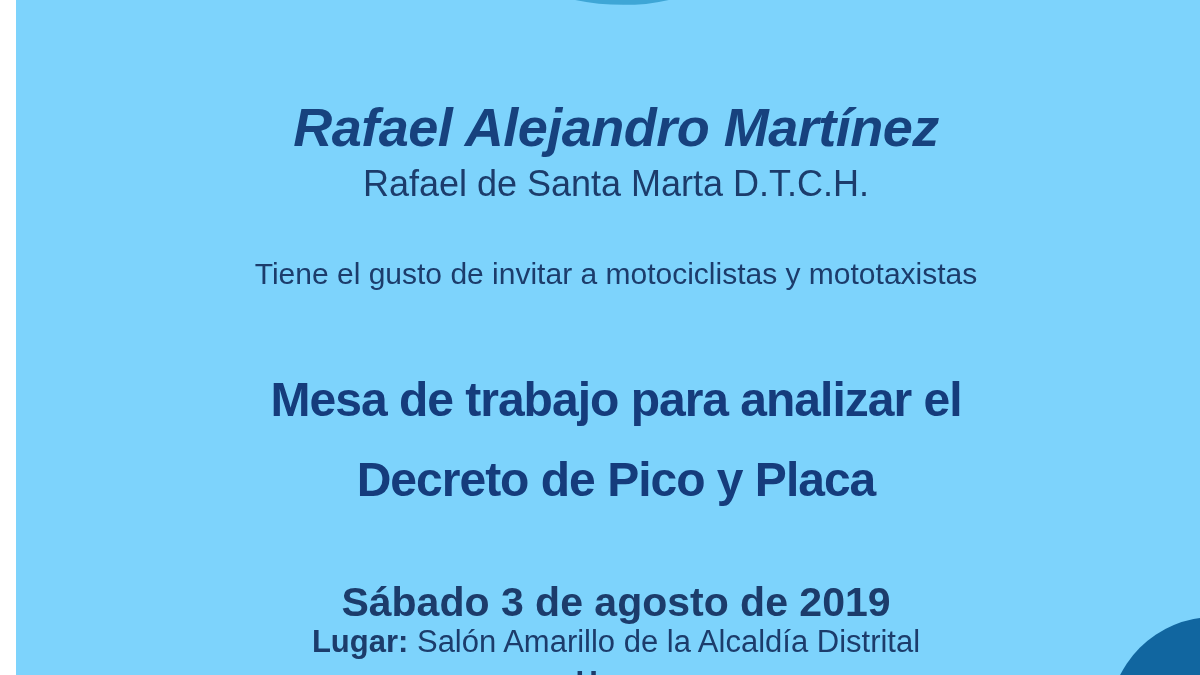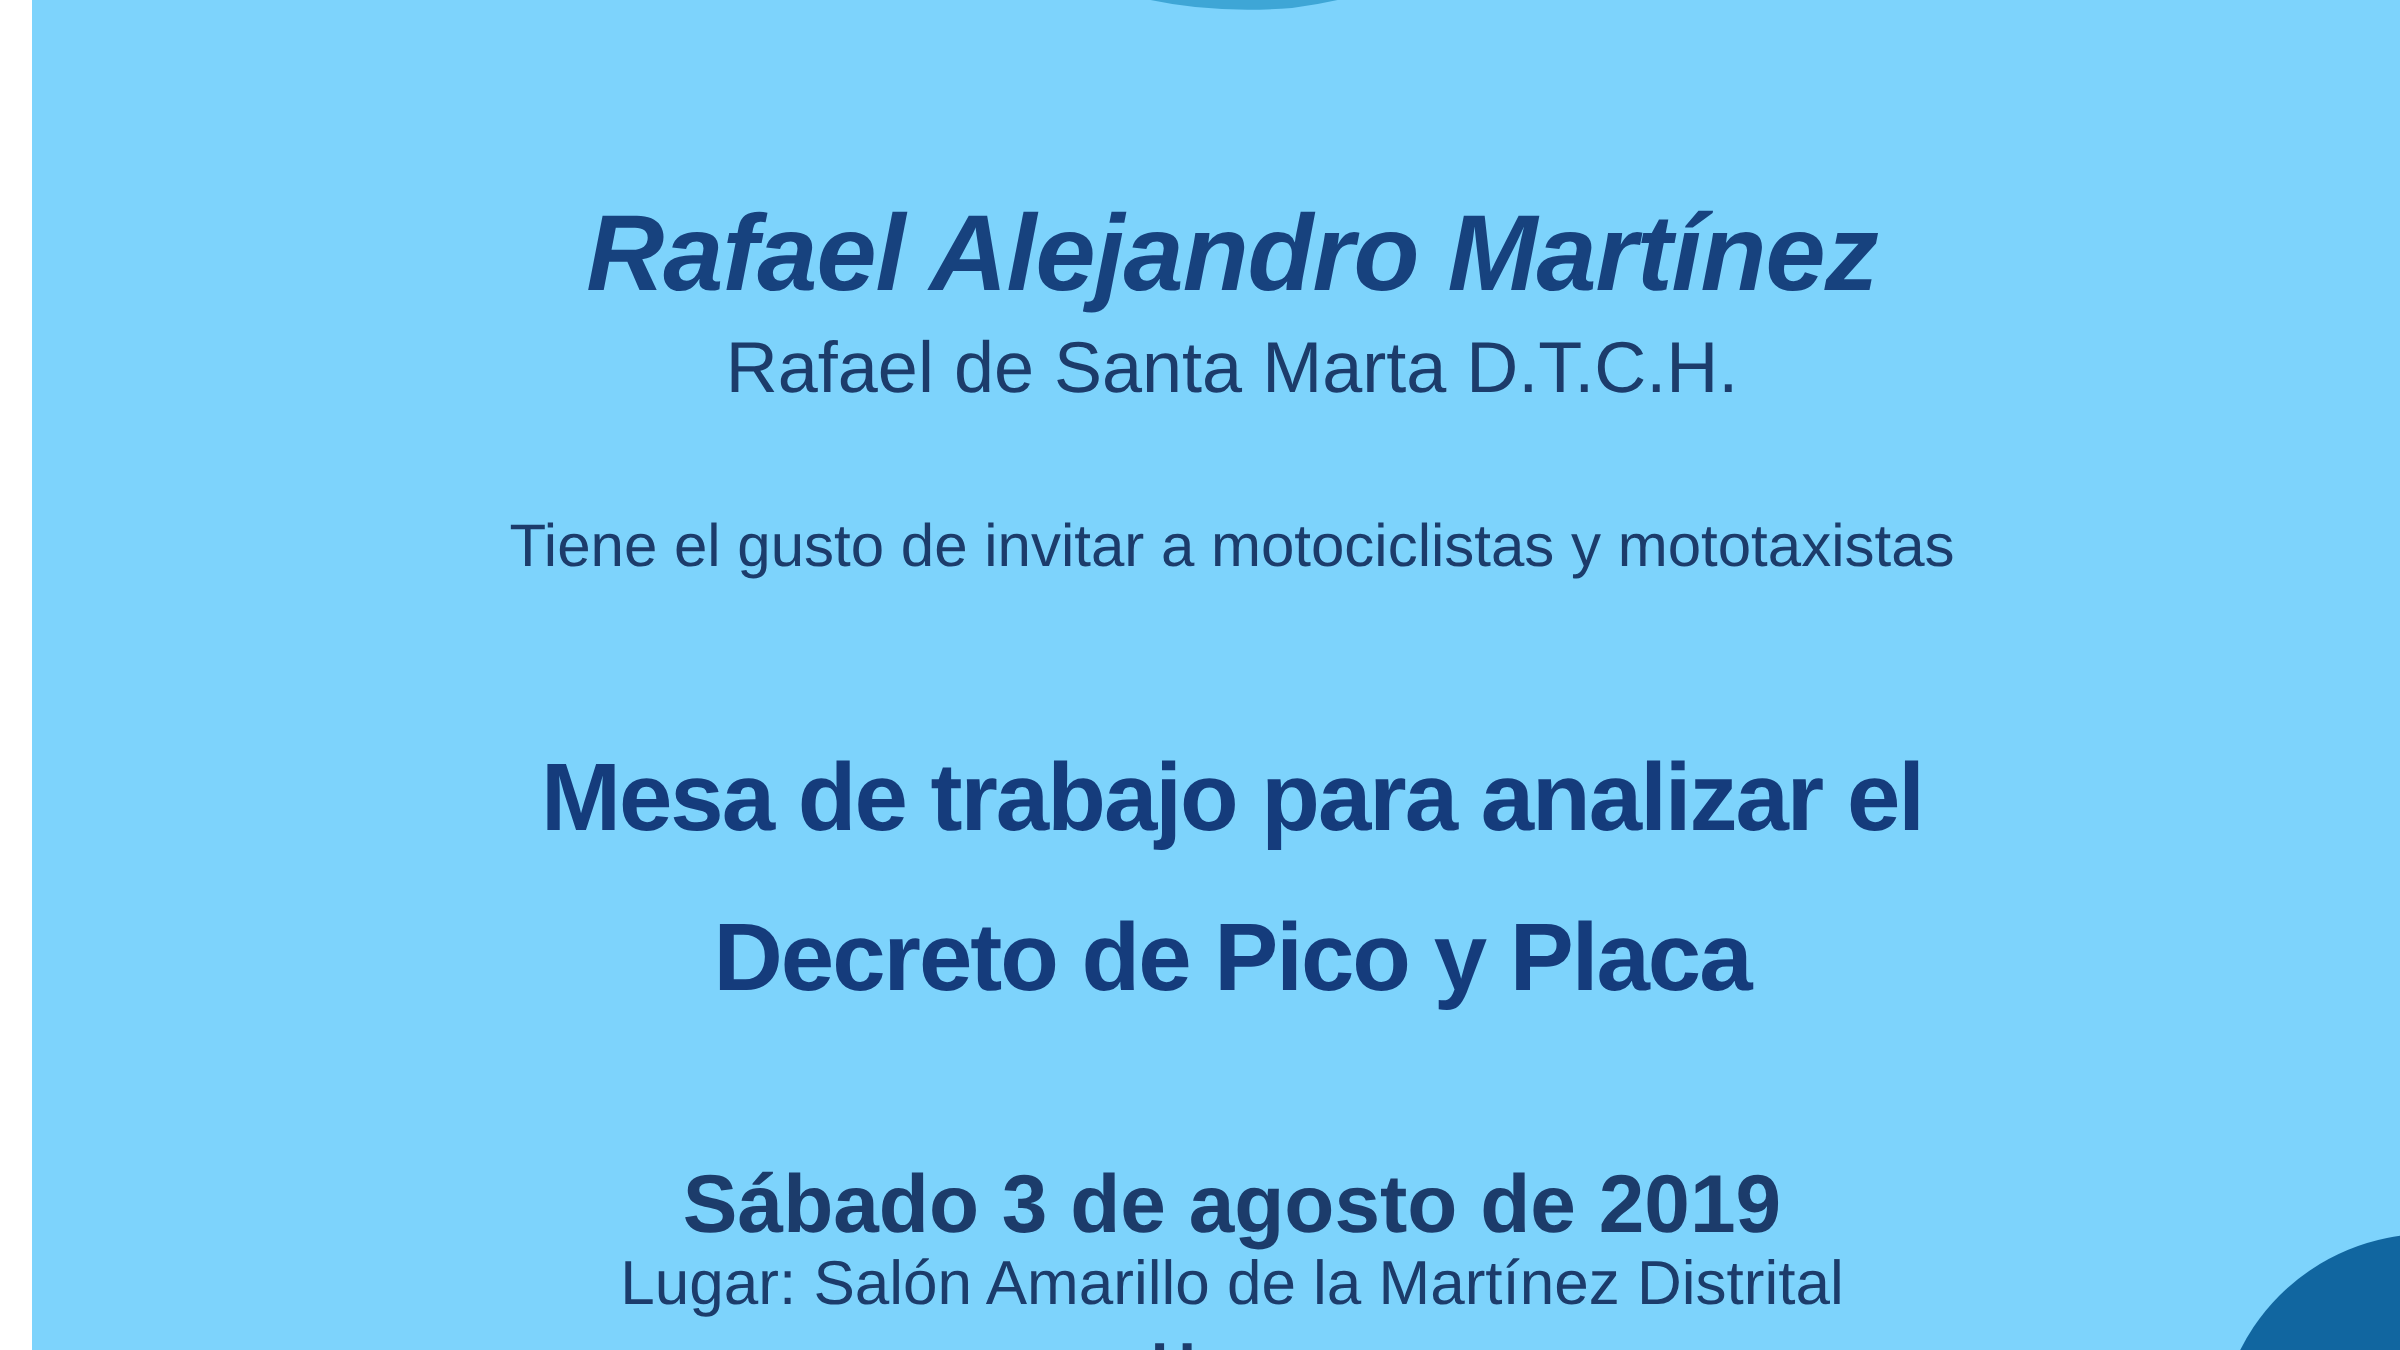--- a/index.html
+++ b/index.html
@@ -131,21 +131,21 @@
     left: 0;
     top: 622px;
     width: 1200px;
     font-size: 31px;
     line-height: 40px;
     font-weight: normal;
     color: #1c3c6b;
     white-space: nowrap;
   }
   .event-place .place-label {
-    font-weight: normal;
+    font-weight: bold;
   }
 
   .event-time {
     position: absolute;
     left: 0;
     top: 663px;
     width: 1200px;
     font-size: 31px;
     line-height: 40px;
     font-weight: bold;
@@ -189,19 +189,19 @@
 
     <div class="headline">
       <span class="hl1">Mesa de trabajo para analizar el</span>
       <span class="hl2">Decreto de Pico y Placa</span>
     </div>
 
     <div class="event-date">Sábado 3 de agosto de 2019</div>
 
     <div class="event-place">
       <span class="place-label">Lugar:</span>
-      <span class="place-value">Salón Amarillo de la Martínez Distrital</span>
+      <span class="place-value">Salón Amarillo de la Alcaldía Distrital</span>
     </div>
 
     <div class="event-time">Hora:</div>
 
   </div>
 </div>
 
 </body></html>

